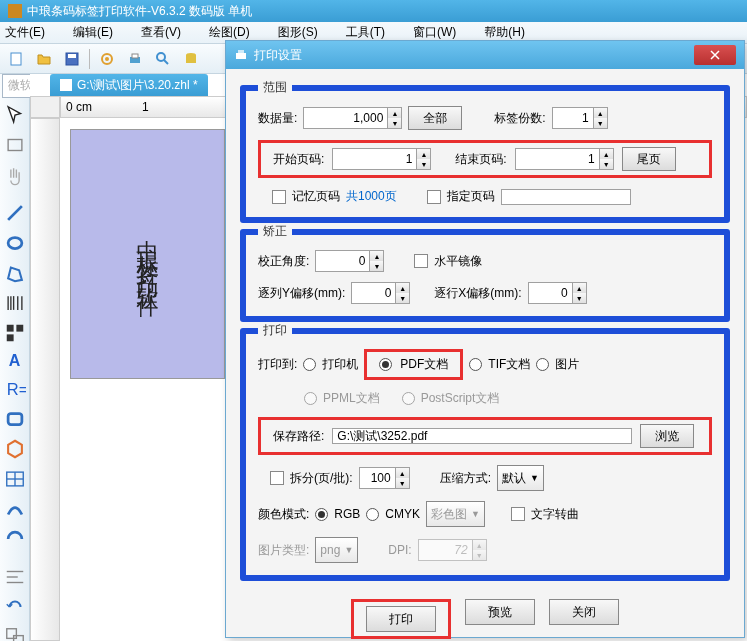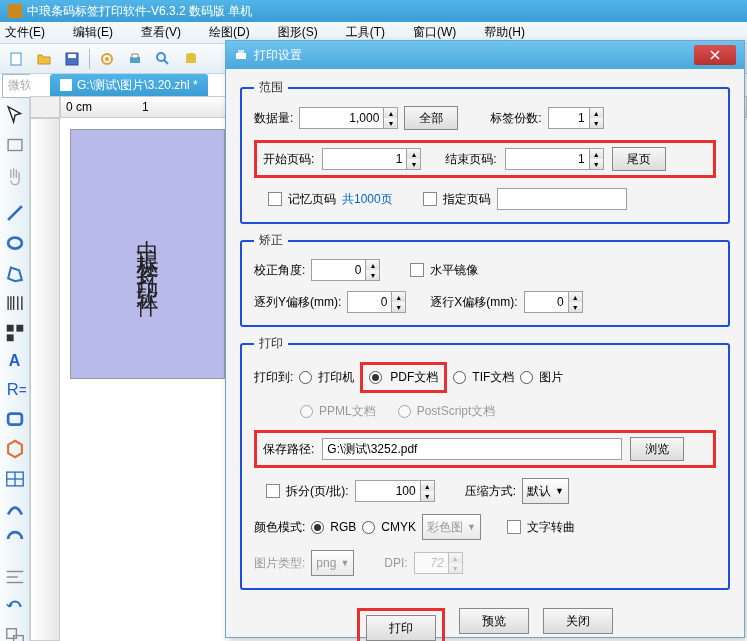--- a/index.html
+++ b/index.html
@@ -34,47 +34,47 @@
     .canvas-text { writing-mode: vertical-rl; font-size: 22px; color: #222; letter-spacing: 8px; }
     
     
     .dialog { position: absolute; top: 40px; left: 225px; width: 520px; height: 598px; background: #f4f4f4; border: 1px solid #6ba8d0; box-shadow: 3px 3px 8px rgba(0,0,0,0.2); }
     .dialog-title { height: 28px; background: linear-gradient(#6fc4f0, #4aa8dc); color: #fff; display: flex; align-items: center; padding: 0 8px; justify-content: space-between; }
     .dialog-title .dt-left { display: flex; align-items: center; gap: 6px; }
     .dialog-title .close-btn { width: 42px; height: 20px; background: linear-gradient(#d95050, #b83030); color: #fff; display: flex; align-items: center; justify-content: center; border-radius: 2px; cursor: pointer; }
     
     .dialog-body { padding: 10px 14px; }
     
-    fieldset { border: 2px solid #1d4ed8; border-radius: 3px; padding: 10px 12px 12px; margin-bottom: 8px; }
+    fieldset { border: 6px solid #1d4ed8; border-radius: 3px; padding: 10px 12px 12px; margin-bottom: 0; }
     legend { padding: 0 5px; color: #333; }
     
     .row { display: flex; align-items: center; gap: 6px; margin-bottom: 10px; flex-wrap: wrap; }
     .row:last-child { margin-bottom: 0; }
     .row label { white-space: nowrap; }
     
     .num-input { display: inline-flex; align-items: center; }
     .num-input input { width: 70px; height: 22px; border: 1px solid #a0a0a0; padding: 0 4px; text-align: right; }
     .num-input.wide input { width: 85px; }
     .num-input .spinner { width: 14px; height: 22px; display: flex; flex-direction: column; border: 1px solid #a0a0a0; border-left: none; }
     .num-input .spinner div { flex: 1; background: linear-gradient(#f8f8f8, #e0e0e0); display: flex; align-items: center; justify-content: center; font-size: 7px; cursor: pointer; }
     
     .btn { height: 24px; padding: 0 14px; background: linear-gradient(#f8f8f8, #dcdcdc); border: 1px solid #888; cursor: pointer; display: inline-flex; align-items: center; }
     
-    .text-input { height: 22px; border: 1px solid #a0a0a0; padding: 0 4px; background: #fff; }
+    .text-input { height: 16px; border: 1px solid #a0a0a0; padding: 0 4px; background: #fff; }
     .text-input.long { width: 130px; }
     .text-input.path { width: 300px; }
     
     .checkbox { width: 14px; height: 14px; border: 1px solid #888; background: #fff; display: inline-block; }
     .radio { width: 13px; height: 13px; border: 1px solid #555; border-radius: 50%; background: #fff; display: inline-flex; align-items: center; justify-content: center; }
     .radio.checked::after { content: ''; width: 7px; height: 7px; background: #333; border-radius: 50%; }
     
     .link-blue { color: #0066cc; }
     .disabled-text { color: #999; }
     
-    .red-box { border: 3px solid #e83030; padding: 4px 6px; display: inline-flex; align-items: center; gap: 8px; }
+    .red-box { border: 3px solid #e83030; padding: 4px 12px; display: inline-flex; align-items: center; gap: 8px; }
     .red-box.full { display: flex; width: 100%; }
     
     .select { height: 26px; border: 1px solid #888; background: linear-gradient(#fff, #e8e8e8); padding: 0 4px; display: inline-flex; align-items: center; gap: 4px; }
     .select .arrow { font-size: 9px; }
     .select.disabled { color: #999; }
     
     .dialog-buttons { display: flex; justify-content: center; gap: 14px; margin-top: 18px; }
     .dialog-buttons .btn { padding: 0 22px; height: 26px; }
   </style>
 </head>
@@ -406,21 +406,21 @@
         <label>保存路径:</label>
         <input class="text-input path" value="G:\测试\3252.pdf" style="">
         <button class="btn">浏览</button>
       </div>
 
       <div class="row">
         <span style="width:6px"></span>
         <span class="checkbox"></span>
         <label>拆分(页/批):</label>
         <div class="num-input">
-          <input style="width: 66px;" value="100">
+          <input style="width: 37px;" value="100">
           <div class="spinner">
               <div>▲</div>
               <div>▼</div>
             </div>
         </div>
         <span style="width:18px"></span>
         <label>压缩方式:</label>
         <div class="select">
           <span>默认</span>
             <span class="arrow">▼</span>
@@ -444,21 +444,21 @@
 
       <div class="row disabled-text">
         <label>图片类型:</label>
         <div class="select disabled">
           <span>png</span>
             <span class="arrow">▼</span>
         </div>
         <span style="width:18px"></span>
         <label>DPI:</label>
         <div class="num-input" style="opacity:0.6">
-          <input style="width: 35px; color: rgb(153, 153, 153); font-style: italic;" value="72">
+          <input style="width: 55px; color: rgb(153, 153, 153); font-style: italic;" value="72">
           <div class="spinner">
               <div>▲</div>
               <div>▼</div>
             </div>
         </div>
       </div>
     </fieldset>
 
     <div class="dialog-buttons">
       <span class="red-box">

